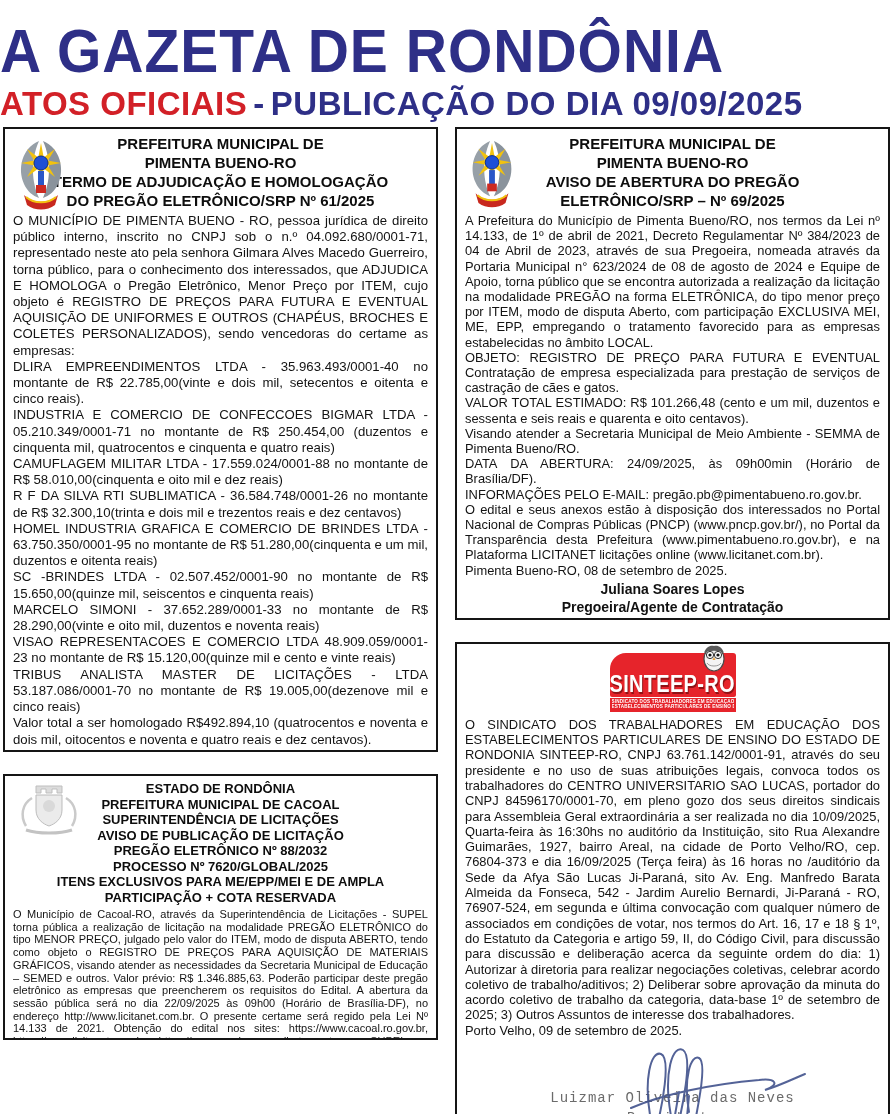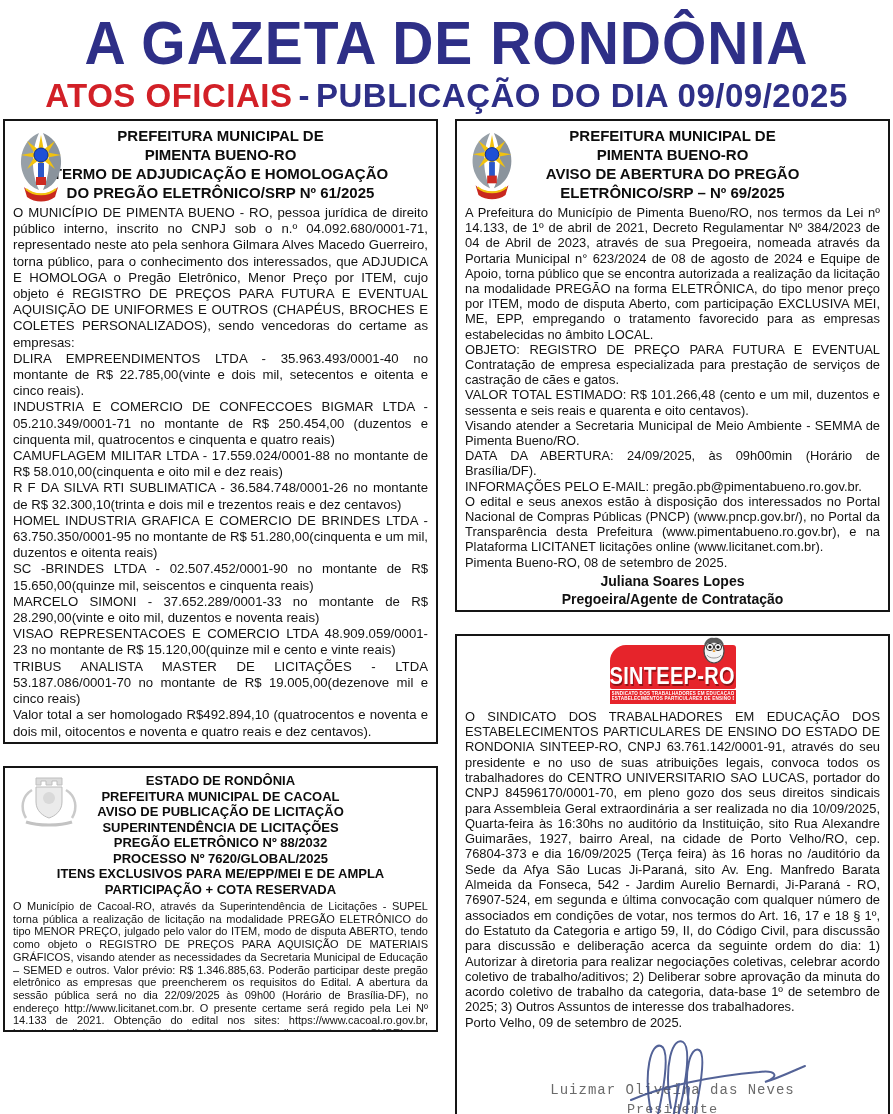--- a/index.html
+++ b/index.html
@@ -10,21 +10,21 @@
     --sig:#41528c;
   }
   *{margin:0;padding:0;box-sizing:border-box;}
   body{background:#888;}
   .page{
     width:893px;height:1114px;background:#ffffff;margin:0 auto;
     font-family:"Liberation Sans",sans-serif;color:#111;
     position:relative;overflow:hidden;
   }
   
-  .masthead{padding-top:14px;text-align:center;}
+  .masthead{padding-top:22px;text-align:left;}
   .masthead h1{
     font-size:57px;font-weight:800;color:var(--navy);
     letter-spacing:1px;line-height:1.0;transform:scaleY(1.08);
   }
   .subhead{margin-top:8px;font-size:33px;font-weight:800;letter-spacing:.5px;line-height:1.0;}
   .subhead .red{color:var(--red);}
   .subhead .navy{color:var(--navy);}
   .subhead .sep{color:var(--navy);padding:0 6px;}
   
   .columns{display:flex;gap:17px;padding:0 3px;margin-top:7px;}
@@ -147,22 +147,22 @@
             <path d="M24 13 h26 v15 c0 9 -7 14 -13 16 c-6 -2 -13 -7 -13 -16 z" fill="#e7e7e7" stroke="#ababab" stroke-width="1"></path>
             <circle cx="37" cy="24" r="6" fill="#d0d0d0"></circle>
             <path d="M20 16 C10 22 8 34 14 44" fill="none" stroke="#bdbdbd" stroke-width="2.5"></path>
             <path d="M54 16 C64 22 66 34 60 44" fill="none" stroke="#bdbdbd" stroke-width="2.5"></path>
             <path d="M14 48 C26 52 48 52 60 48" fill="none" stroke="#b5b5b5" stroke-width="3"></path>
           </svg>
         </span>
         <div class="titles">
           <div>ESTADO DE RONDÔNIA</div>
           <div>PREFEITURA MUNICIPAL DE CACOAL</div>
+          <div>SUPERINTENDÊNCIA DE LICITAÇÕES</div>
           <div>AVISO DE PUBLICAÇÃO DE LICITAÇÃO</div>
-          <div>SUPERINTENDÊNCIA DE LICITAÇÕES</div>
           <div>PREGÃO ELETRÔNICO Nº 88/2032</div>
           <div>PROCESSO Nº 7620/GLOBAL/2025</div>
           <div>ITENS EXCLUSIVOS PARA ME/EPP/MEI E DE AMPLA</div>
           <div>PARTICIPAÇÃO + COTA RESERVADA</div>
         </div>
         <div class="body">
           <p>O Município de Cacoal-RO, através da Superintendência de Licitações - SUPEL torna pública a realização de licitação na modalidade PREGÃO ELETRÔNICO do tipo MENOR PREÇO, julgado pelo valor do ITEM, modo de disputa ABERTO, tendo como objeto o REGISTRO DE PREÇOS PARA AQUISIÇÃO DE MATERIAIS GRÁFICOS, visando atender as necessidades da Secretaria Municipal de Educação – SEMED e outros. Valor prévio: R$ 1.346.885,63. Poderão participar deste pregão eletrônico as empresas que preencherem os requisitos do Edital. A abertura da sessão pública será no dia 22/09/2025 às 09h00 (Horário de Brasília-DF), no endereço http://www.licitanet.com.br. O presente certame será regido pela Lei Nº 14.133 de 2021. Obtenção do edital nos sites: https://www.cacoal.ro.gov.br, https://www.licitanet.com.br, https://pncp.gov.br ou diretamente na SUPEL no endereço: Rua Anísio Serrão, nº 2100.Telefone:(69) 3443-8027. Horário: 07h30 às 13h30. Cacoal – RO, 08 de setembro de 2025.</p>
         </div>
         <div class="sign">
           <div>Pregoeiro</div>

